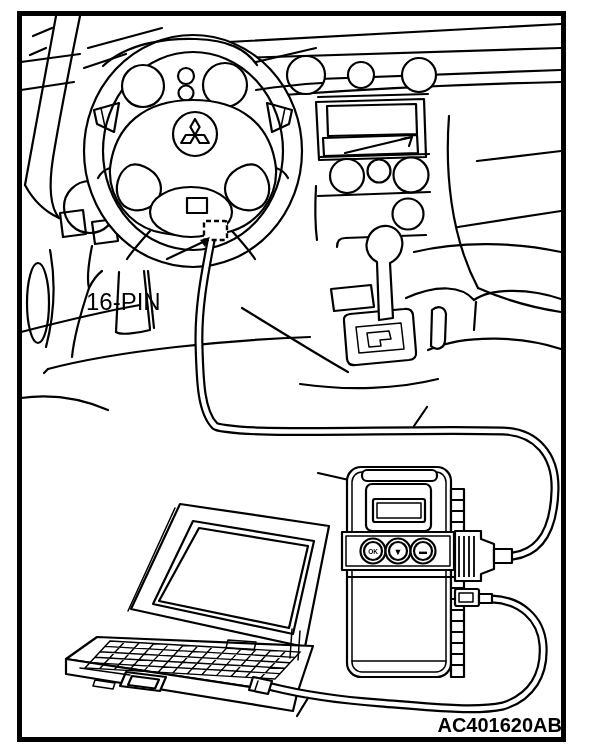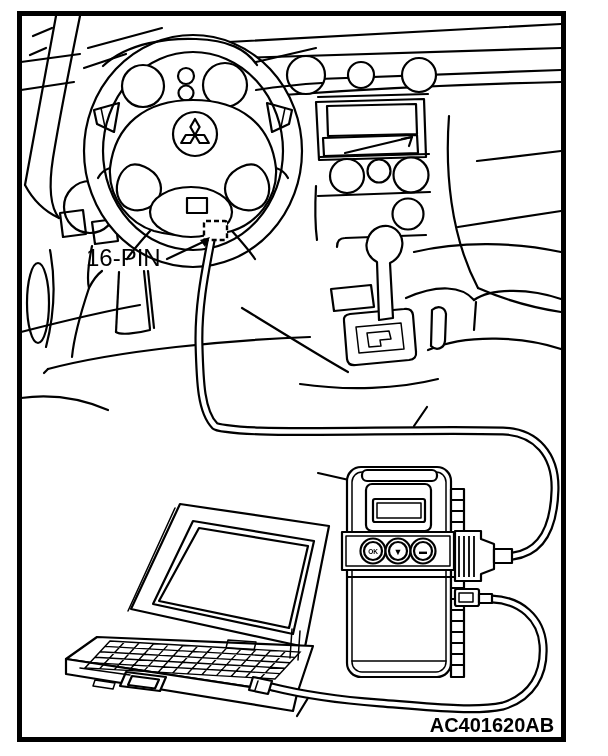--- a/index.html
+++ b/index.html
@@ -4,21 +4,21 @@
 <style>
   html,body{margin:0;padding:0;background:#fff;}
   #canvas{position:relative;width:608px;height:756px;background:#fff;overflow:hidden;
           font-family:"Liberation Sans",sans-serif;}
   #art{position:absolute;left:0;top:0;}
   .ln{fill:none;stroke:#000;stroke-width:2.2;stroke-linecap:round;stroke-linejoin:round;}
   .fw{fill:#fff;stroke:#000;stroke-width:2.2;stroke-linecap:round;stroke-linejoin:round;}
   .thin{stroke-width:1.5;}
   .cable-outer{fill:none;stroke:#000;stroke-width:9;stroke-linecap:round;stroke-linejoin:round;}
   .cable-inner{fill:none;stroke:#fff;stroke-width:4.6;stroke-linecap:round;stroke-linejoin:round;}
-  .label{position:absolute;color:#000;font-size:24px;letter-spacing:0px;white-space:nowrap;}
+  .label{position:absolute;color:#000;font-size:24px;letter-spacing:0px;white-space:nowrap;margin-top:44px;}
   .label-code{position:absolute;color:#000;font-size:20px;font-weight:bold;white-space:nowrap;
               width:140px;text-align:right;}
   .btn-glyph{font-family:"Liberation Sans",sans-serif;font-weight:bold;fill:#000;}
 </style>
 </head>
 <body>
 
 <div id="canvas">
 
 <svg id="art" width="608" height="756" viewBox="0 0 608 756">
@@ -230,15 +230,15 @@
     </g>
   </g>
 
   <g class="ln">
     <path d="M 427,407 L 414,426"></path>
     <path d="M 297,716 L 308,698"></path>
   </g>
 </svg>
 
 <div class="label" style="left:86px;top:244px;">16-PIN</div>
-<div class="label-code" style="left:422px;top:714px;text-align:center;">AC401620AB</div>
+<div class="label-code" style="left:422px;top:714px;">AC401620AB</div>
 
 </div>
 
 </body></html>

